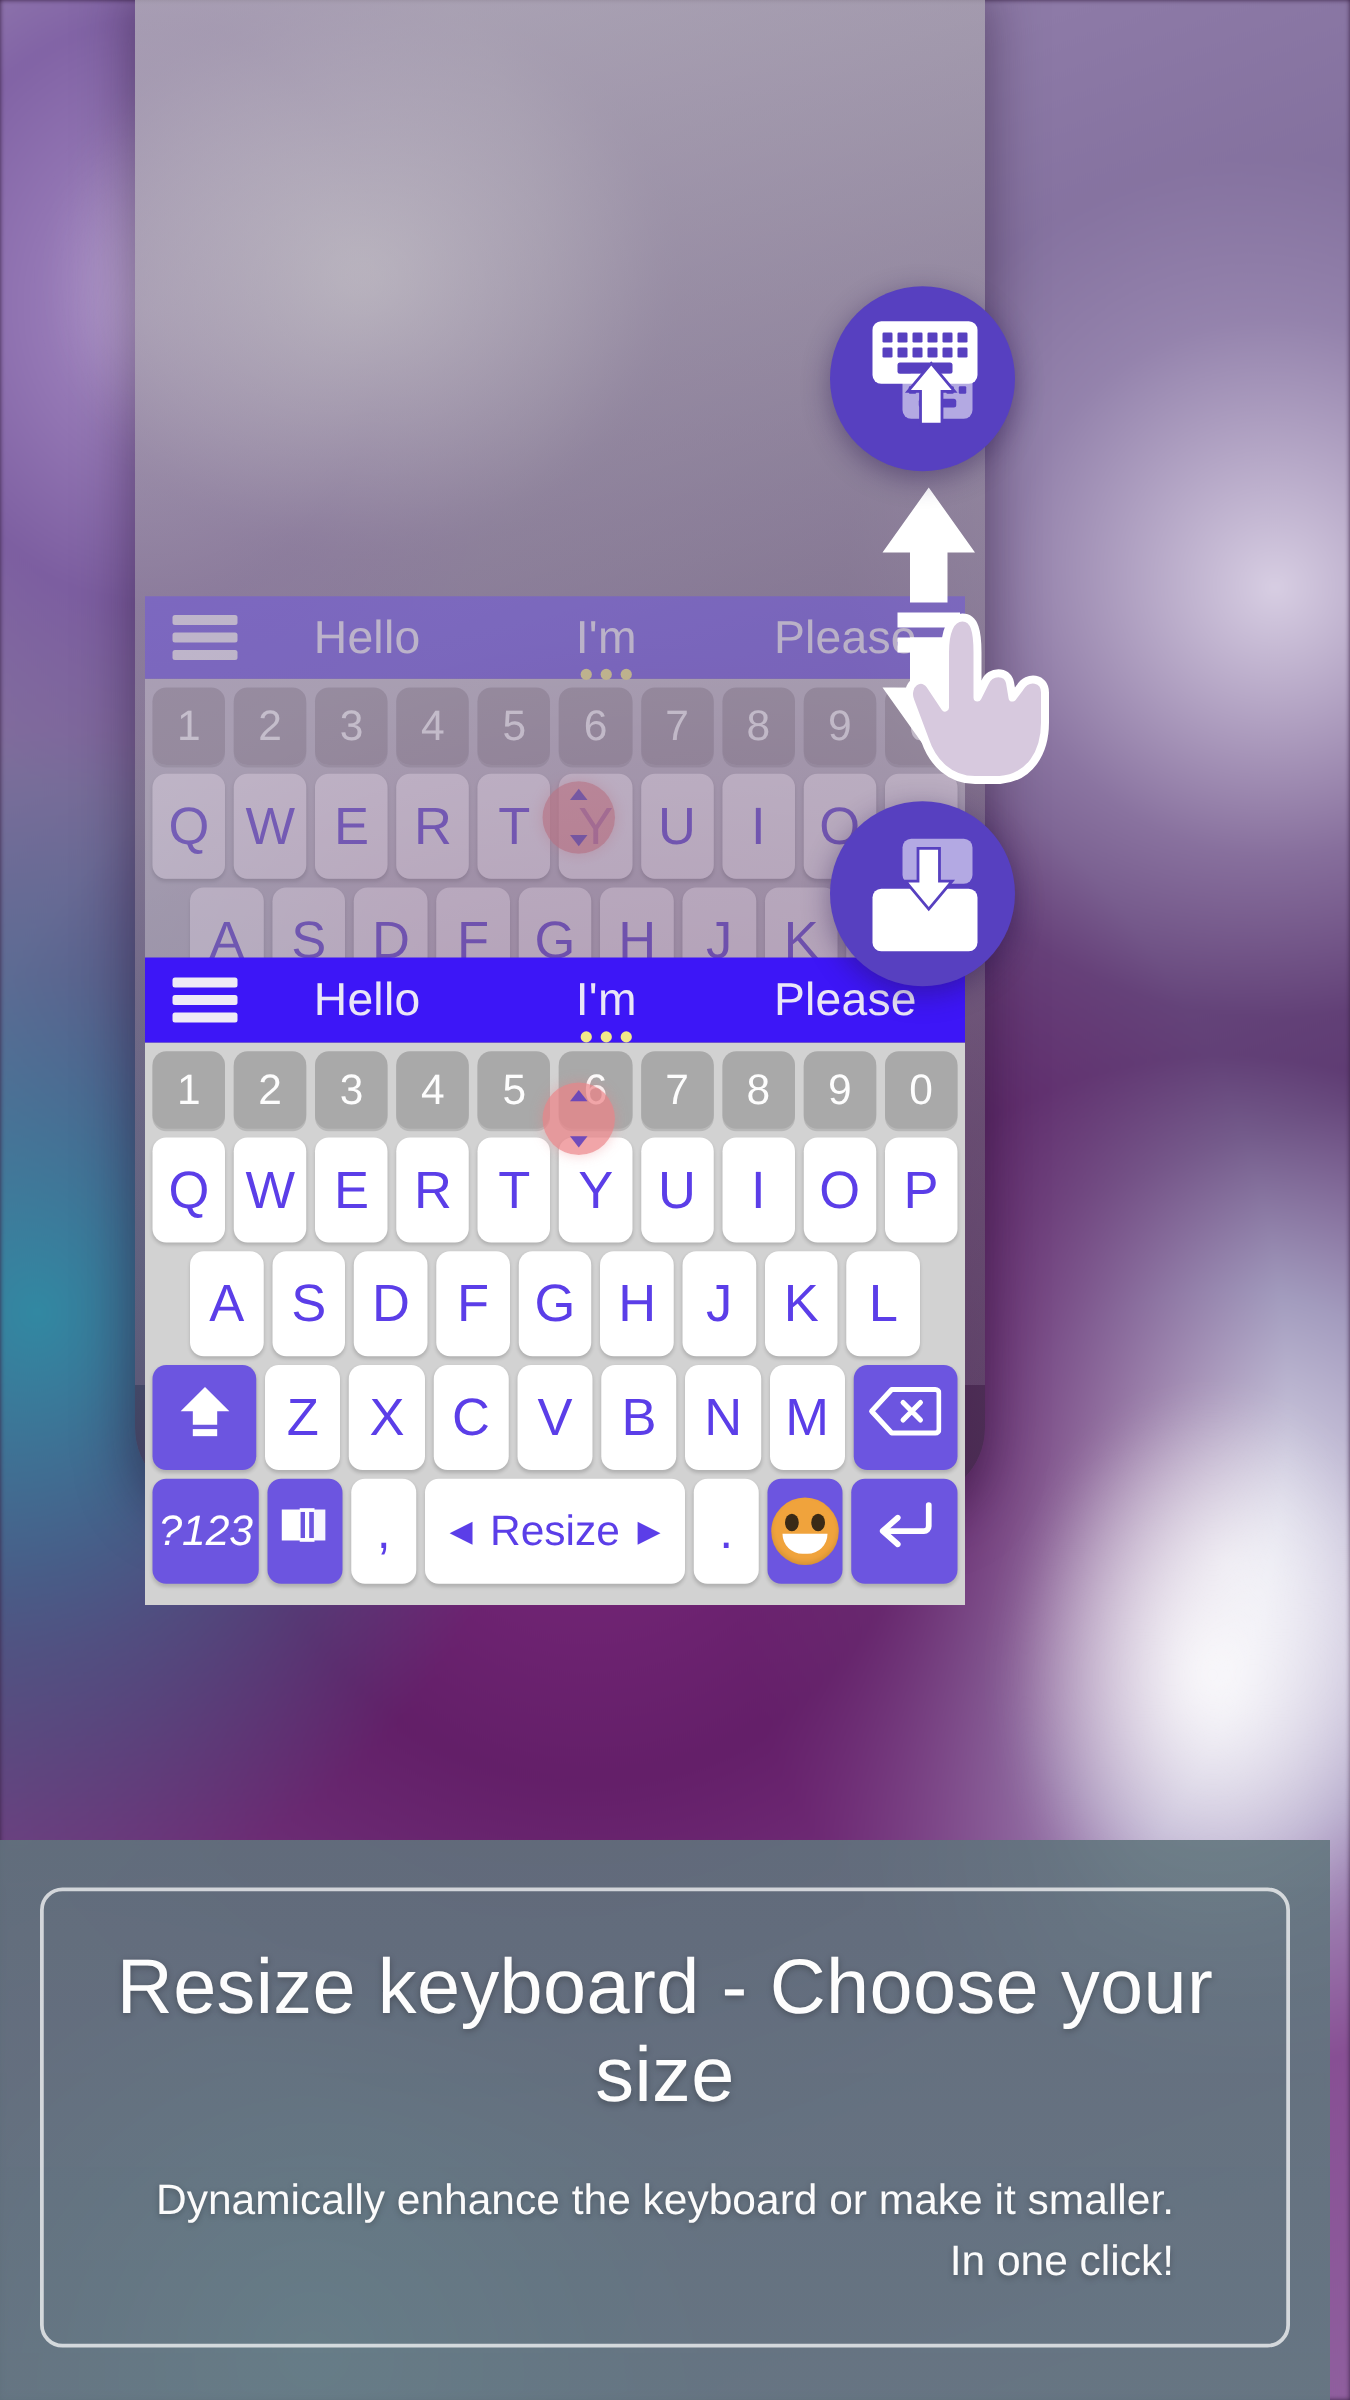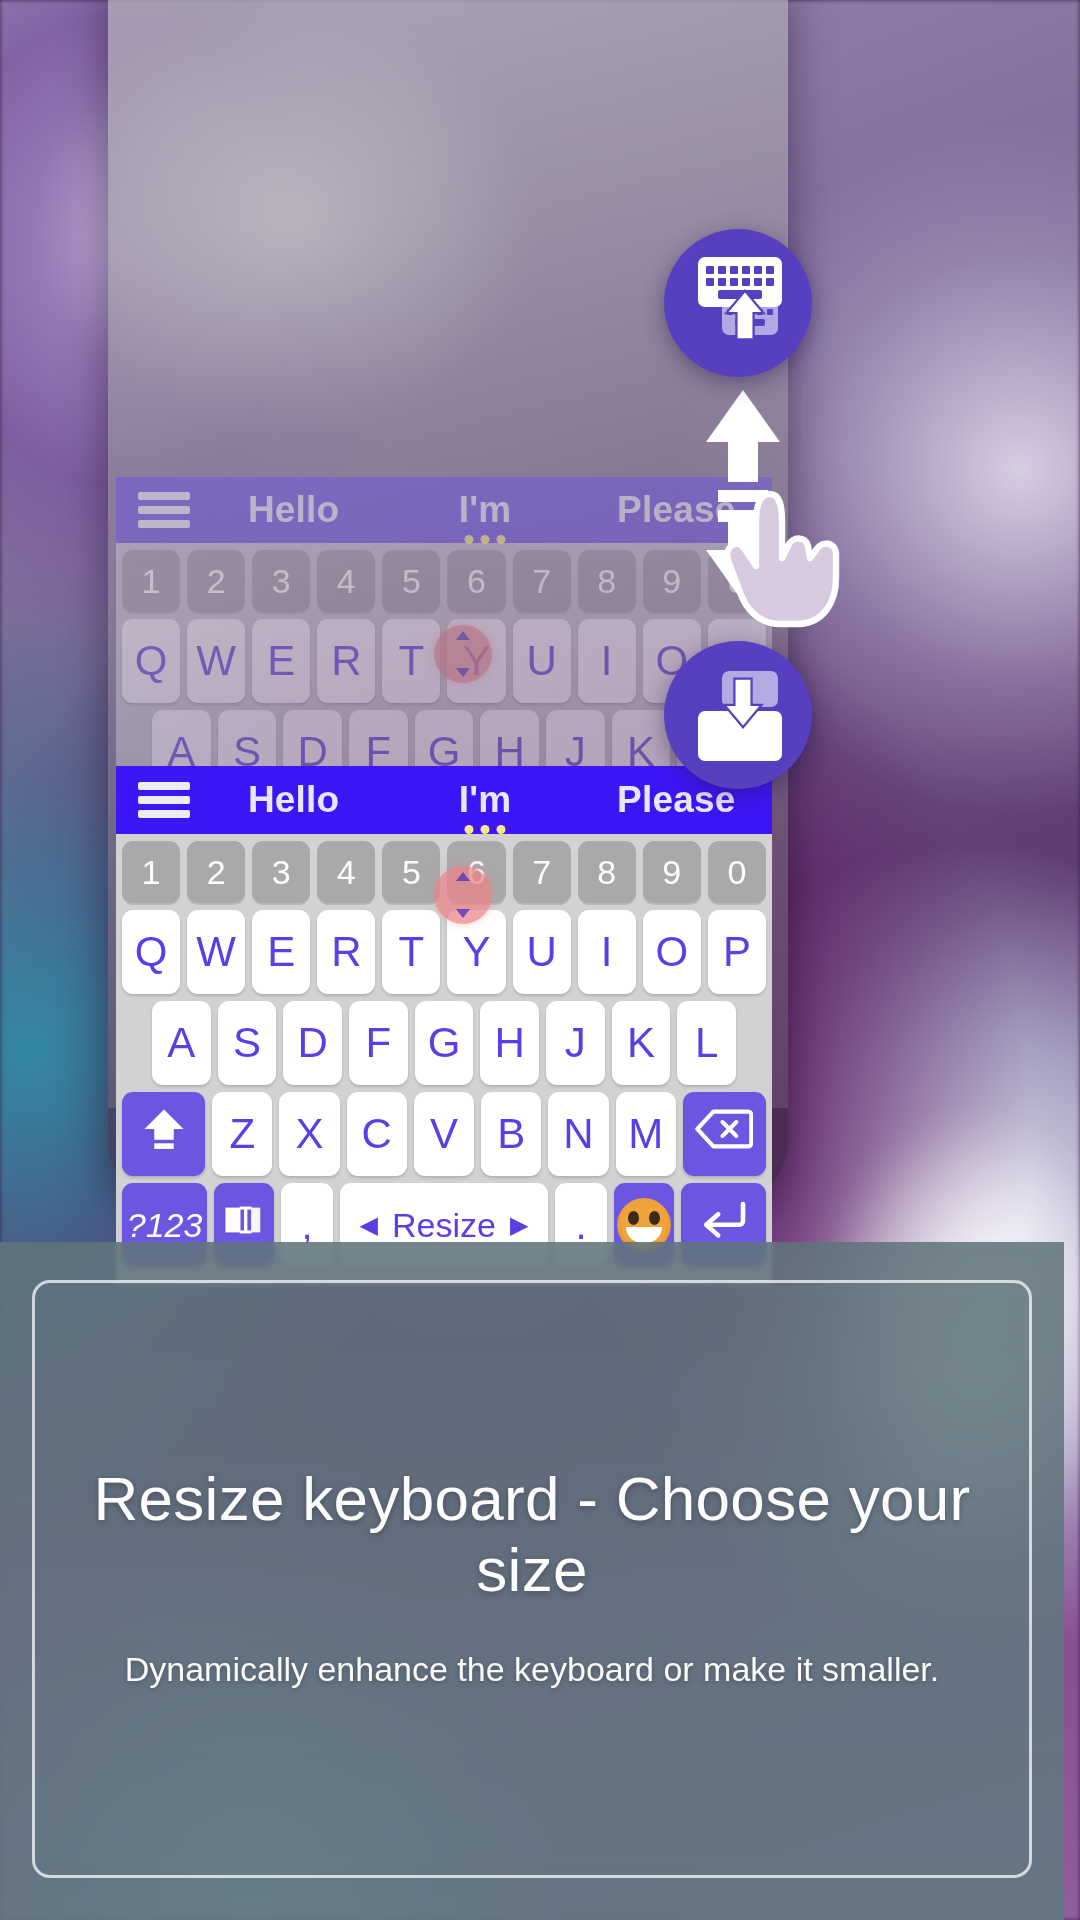--- a/index.html
+++ b/index.html
@@ -53,21 +53,21 @@
     display: flex; align-items: center;
     height: 68px; position: relative;
   }
   .hamburger {
     width: 52px; height: 36px; margin-left: 22px; margin-right: 8px;
     display: flex; flex-direction: column; justify-content: space-between;
   }
   .hamburger span { display: block; height: 8px; border-radius: 2px; background: #eeeaf6; }
   .sugg-slot {
     flex: 1; text-align: center; position: relative;
-    color: #eae6f7; font-size: 37px; letter-spacing: .2px; font-weight: bold;
+    color: #eae6f7; font-size: 37px; letter-spacing: .2px;
   }
   .sugg-dots {
     position: absolute; left: 50%; transform: translateX(-50%); bottom: -13px;
     display: flex; gap: 7px;
   }
   .sugg-dots i { width: 9px; height: 9px; border-radius: 50%; background: #f2ea8a; display: block; }
 
   .krow { display: flex; gap: 7px; padding: 0 6px; margin-bottom: 7px; }
   .key {
     flex: 1; display: flex; align-items: center; justify-content: center;
@@ -167,21 +167,21 @@
 
   .fab-arrow { position: absolute; z-index: 3; }
   .fab-arrow svg { display: block; }
 
   
   .resize-arrow { position: absolute; left: 700px; top: 386px; z-index: 10; }
   .hand { position: absolute; left: 712px; top: 470px; z-index: 11; }
 
   
   .caption-panel {
-    position: absolute; left: 0; right: 16px; bottom: 0; height: 678px;
+    position: absolute; left: 0; right: 16px; bottom: 0; height: 448px;
     background: linear-gradient(180deg, rgba(96,116,124,.88) 0%, rgba(98,120,128,.9) 100%);
     backdrop-filter: blur(2px);
   }
   .caption-card {
     position: absolute; left: 32px; right: 32px; top: 38px; bottom: 42px;
     border: 3px solid rgba(255,255,255,.72); border-radius: 18px;
     display: flex; flex-direction: column; align-items: center; justify-content: center;
     padding: 20px 26px;
   }
   .caption-title {
@@ -495,17 +495,18 @@
                C62 66 56 76 44 77 L34 77 C24 77 17 70 14 61
                L8 45 C6 39 12 34 16 39 L22 48 Z" fill="#d7c9de" stroke="#ffffff" stroke-width="3.2" stroke-linejoin="round"></path>
     </svg>
   </div>
 
   <div class="caption-panel">
     <div class="caption-card">
       <div class="caption-title">Resize keyboard - Choose your size</div>
       <div class="caption-sub">
         <div>Dynamically enhance the keyboard or make it smaller.</div>
+        <div>In one click!</div>
       </div>
     </div>
   </div>
 
 </div>
 
 </body></html>

